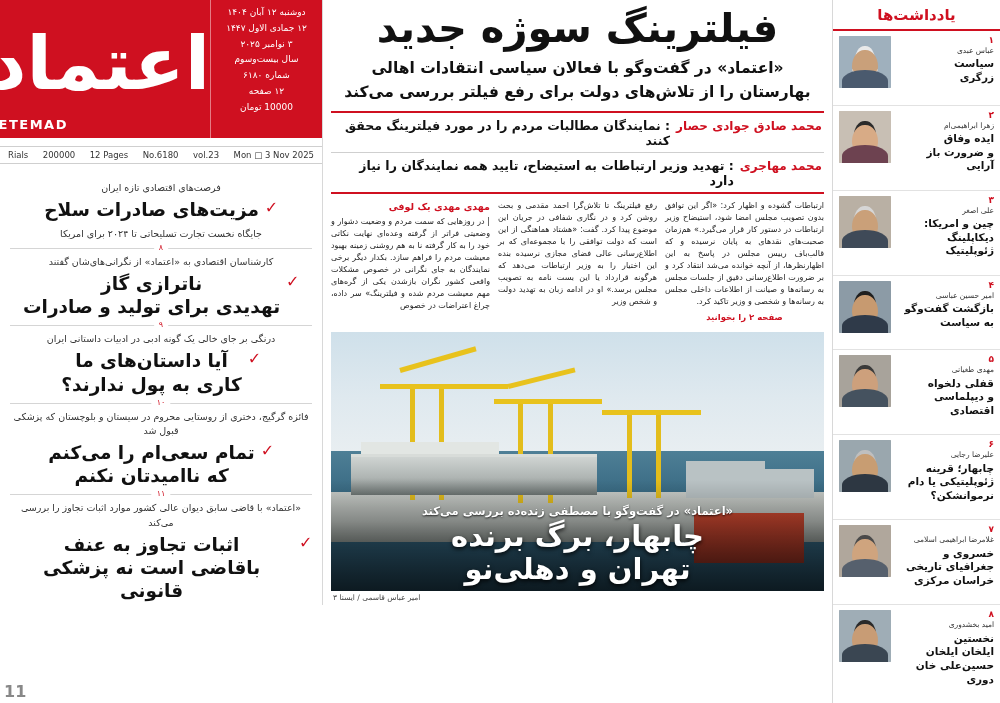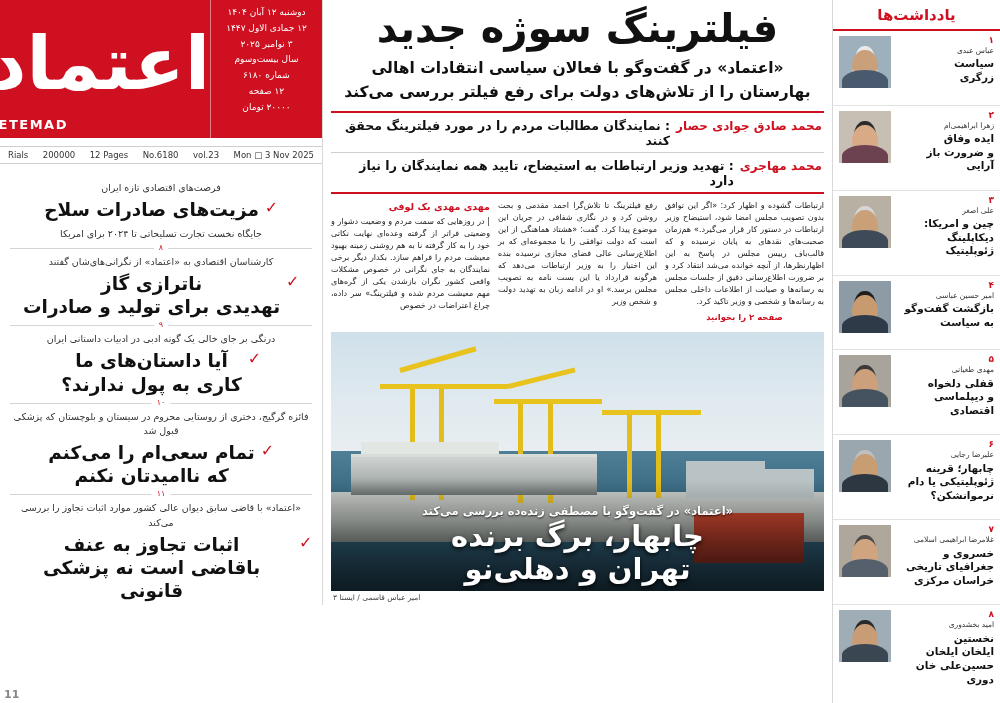--- a/index.html
+++ b/index.html
@@ -336,39 +336,39 @@
     position: relative;
   }
   .idx-sep i {
     position: absolute; right: 50%; top: -5px; transform: translateX(50%);
     background: #fff; color: #cf1020; font-size: 8px; padding: 0 5px;
     font-style: normal;
   }
   .page-num {
     position: absolute;
     left: 4px; bottom: 2px;
-    font-size: 11px; color: #888; font-weight: bold;
+    font-size: 16px; color: #888; font-weight: bold;
   }
 </style>
 </head>
 <body>
 
 <div class="page">
 
   <div class="mast-col">
 
     <div class="mast-top">
       <div class="mast-dates">
         <div>دوشنبه ۱۲ آبان ۱۴۰۴</div>
         <div>۱۲ جمادی الاول ۱۴۴۷</div>
         <div>۳ نوامبر ۲۰۲۵</div>
         <div>سال بیست‌وسوم</div>
         <div>شماره ۶۱۸۰</div>
         <div>۱۲ صفحه</div>
-        <div>۲۰۰۰۰ تومان</div>
+        <div>10000 تومان</div>
       </div>
       <div class="mast-logo">
         <div class="mast-logo-word">اعتماد</div>
         <div class="mast-latin">ETEMAD</div>
       </div>
     </div>
 
     <div class="mast-strip">
       <span>Mon □ 3 Nov 2025</span>
       <span>vol.23</span>

